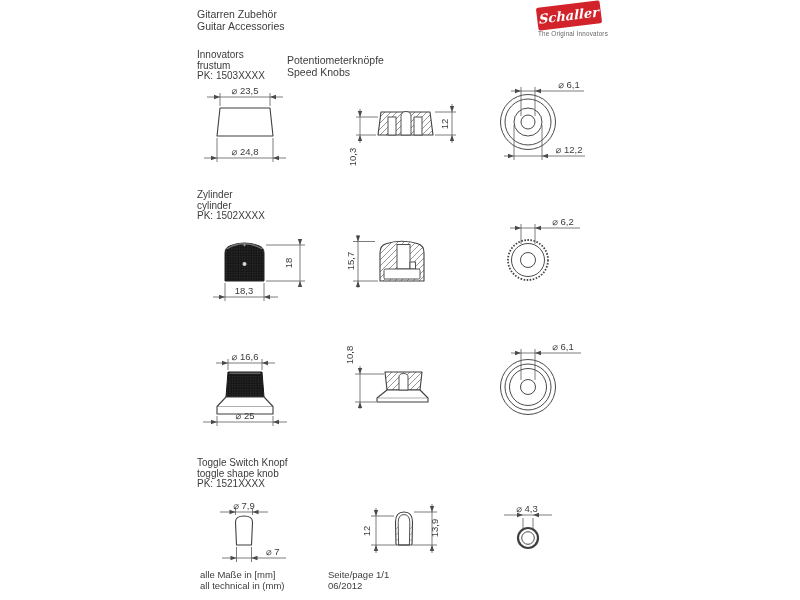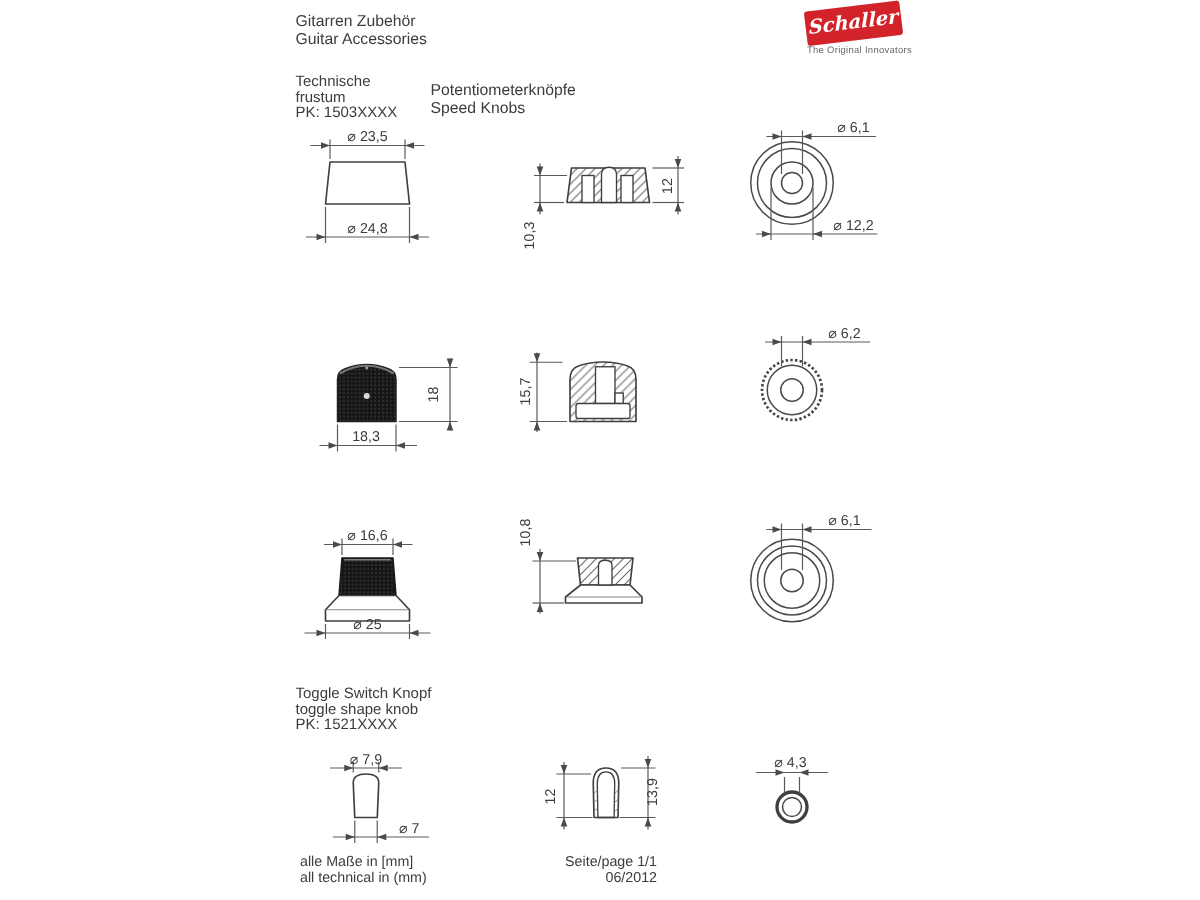--- a/index.html
+++ b/index.html
@@ -62,23 +62,28 @@
     <div class="hline">Speed Knobs</div>
   </div>
   <div>
     <div class="logo-flag">
       <span class="logo-script">Schaller</span>
     </div>
     <div class="logo-tagline">The Original Innovators</div>
   </div>
 
   <div class="rowlabel" style="top:50px;">
-    <div>Technische</div>
+    <div>Innovators</div>
     <div>frustum</div>
     <div>PK: 1503XXXX</div>
+  </div>
+  <div class="rowlabel" style="top:190px;">
+    <div>Zylinder</div>
+    <div>cylinder</div>
+    <div>PK: 1502XXXX</div>
   </div>
   <div class="rowlabel" style="top:458px;">
     <div>Toggle Switch Knopf</div>
     <div>toggle shape knob</div>
     <div>PK: 1521XXXX</div>
   </div>
 
   <svg id="s1f" class="dwg" width="120" height="85">
     <path class="oln" d="M35,23 L85,23 L88,51 L32,51 Z"></path>
     <g class="dim">
@@ -309,18 +314,18 @@
     </g>
     <polygon class="arr" points="33,20 27,17.8 27,22.2"></polygon>
       <polygon class="arr" points="43,20 49,17.8 49,22.2"></polygon>
     <text class="dtx" x="37" y="16.5" text-anchor="middle">⌀ 4,3</text>
   </svg>
 
   <div class="abs" style="left:200px;top:570px;">
     <div class="fline">alle Maße in [mm]</div>
     <div class="fline">all technical in (mm)</div>
   </div>
-  <div class="abs" style="left:328px;top:570px;width:110px;text-align:right;">
+  <div class="abs" style="left:328px;top:570px;width:110px;text-align:left;">
     <div class="fline">Seite/page 1/1</div>
     <div class="fline">06/2012</div>
   </div>
 
 </div>
 
 </body></html>

